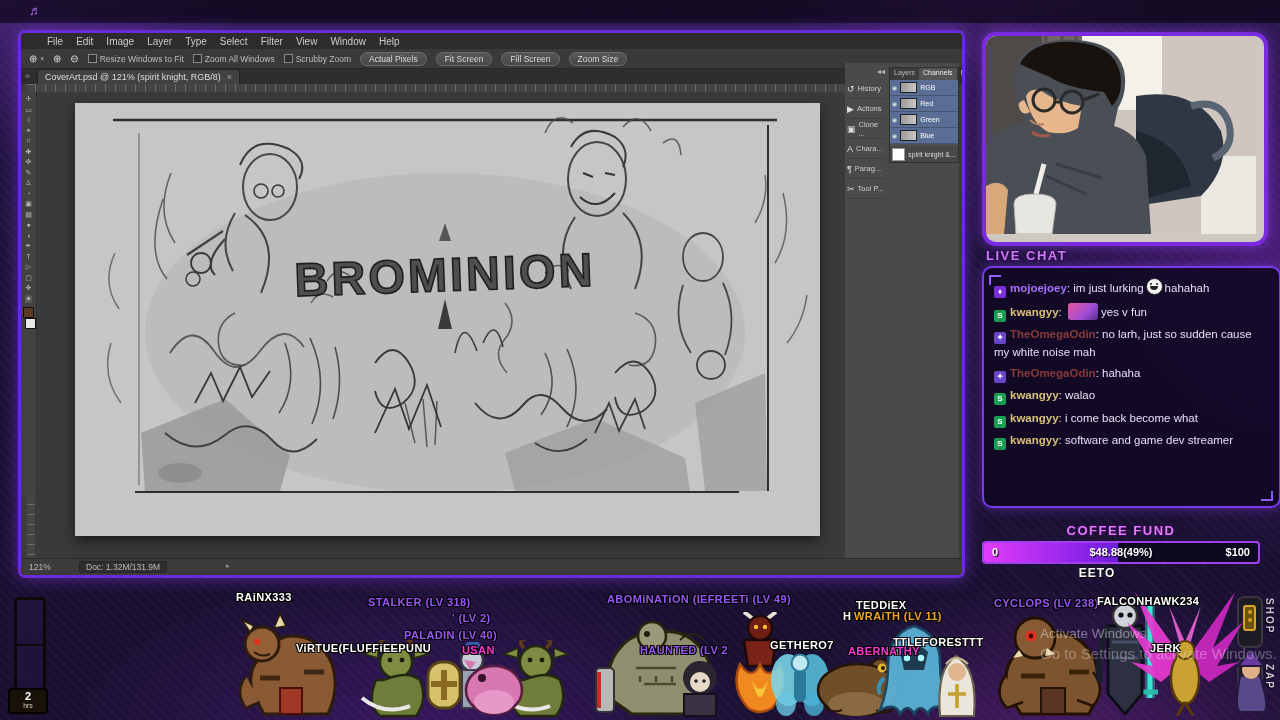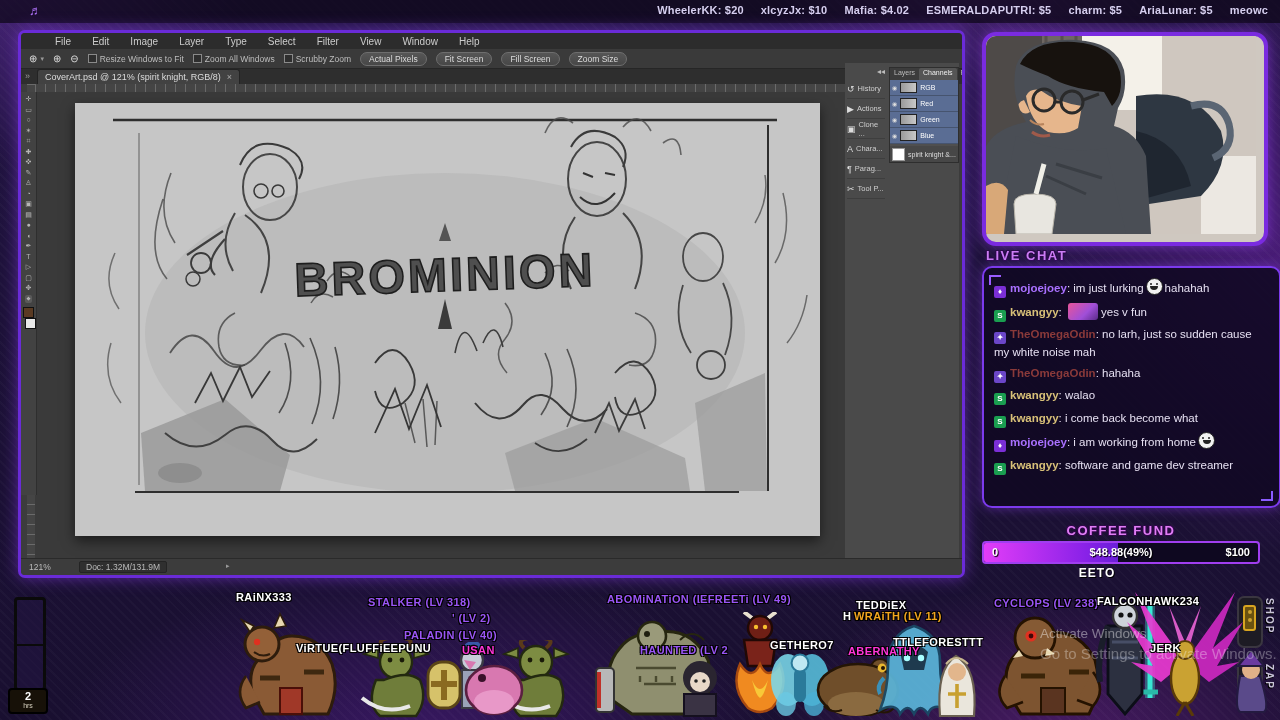--- a/index.html
+++ b/index.html
@@ -22,21 +22,21 @@
   .ticker .note{position:absolute;left:29px;top:3px;font-size:13px;color:#a86df0;}
   .ticker .items{position:absolute;right:12px;top:4px;display:flex;gap:17px;
     font-size:11px;font-weight:bold;color:#d6cfef;letter-spacing:.2px;}
 
   
   .ps{left:18px;top:30px;width:941px;height:542px;background:#3c3c3c;
     border:3px solid #6a2bd8;border-radius:7px;box-shadow:0 0 16px rgba(138,60,240,.55);
     overflow:hidden;font-size:10px;color:#cccccc;}
   .ps-menu{position:absolute;left:0;top:0;width:100%;height:16px;background:#2c2c2c;
     display:flex;gap:13px;align-items:center;padding-left:26px;box-sizing:border-box;}
-  .ps-menu span{cursor:default;margin-left:8px;}
+  .ps-menu span{cursor:default;}
   .ps-opts{position:absolute;left:0;top:16px;width:100%;height:20px;background:#3a3a3a;
     border-bottom:1px solid #262626;display:flex;align-items:center;gap:9px;
     padding-left:8px;box-sizing:border-box;font-size:8.5px;color:#bdbdbd;}
   .ps-opts .toolic{font-size:10px;color:#ddd;}
   .ps-opts .caret{font-size:7px;color:#999;margin-left:-6px;}
   .cbx{display:inline-block;width:7px;height:7px;border:1px solid #8a8a8a;background:#2e2e2e;
     margin-right:3px;vertical-align:-1px;}
   .obtn{background:linear-gradient(#565656,#474747);border:1px solid #6e6e6e;border-radius:8px;
     padding:1px 8px;color:#ddd;font-size:8.5px;}
   .ps-tabrow{position:absolute;left:0;top:36px;width:100%;height:15px;background:#2e2e2e;}
@@ -154,29 +154,20 @@
     writing-mode:vertical-rl;text-shadow:1px 1px 0 #000;}
   .shoplbl{left:1264px;top:598px;} .zaplbl{left:1264px;top:664px;}
 </style>
 </head>
 <body>
 
 <div id="stage">
 
   <div class="abs ticker">
     <span class="note">♬</span>
-    <div class="items">
-      <span>WheelerKK: $20</span>
-      <span>xlcyzJx: $10</span>
-      <span>Mafia: $4.02</span>
-      <span>ESMERALDAPUTRI: $5</span>
-      <span>charm: $5</span>
-      <span>AriaLunar: $5</span>
-      <span>meowc</span>
-    </div>
   </div>
 
   <div class="abs ps">
     <div class="ps-menu">
       <span>File</span>
       <span>Edit</span>
       <span>Image</span>
       <span>Layer</span>
       <span>Type</span>
       <span>Select</span>
@@ -417,24 +408,20 @@
     </div>
     <div class="msg">
       <span class="badge b-kwa">S</span><span class="uname u-kwa">kwangyy</span><span>:</span>
       <span>walao</span>
     </div>
     <div class="msg">
       <span class="badge b-kwa">S</span><span class="uname u-kwa">kwangyy</span><span>:</span>
       <span>i come back become what</span>
     </div>
     <div class="msg">
-      <span class="badge b-moj">♦</span><span class="uname u-moj">mojoejoey</span><span>:</span>
-      <span>i am working from home</span><span class="emote-face"></span>
-    </div>
-    <div class="msg">
       <span class="badge b-kwa">S</span><span class="uname u-kwa">kwangyy</span><span>:</span>
       <span>software and game dev streamer</span>
     </div>
     <div class="scrollmark"></div>
   </div>
 
   <div class="abs coffee-title">COFFEE FUND</div>
   <div class="abs coffee-bar">
     <div class="coffee-fill"></div>
     <span class="cf-min">0</span>

